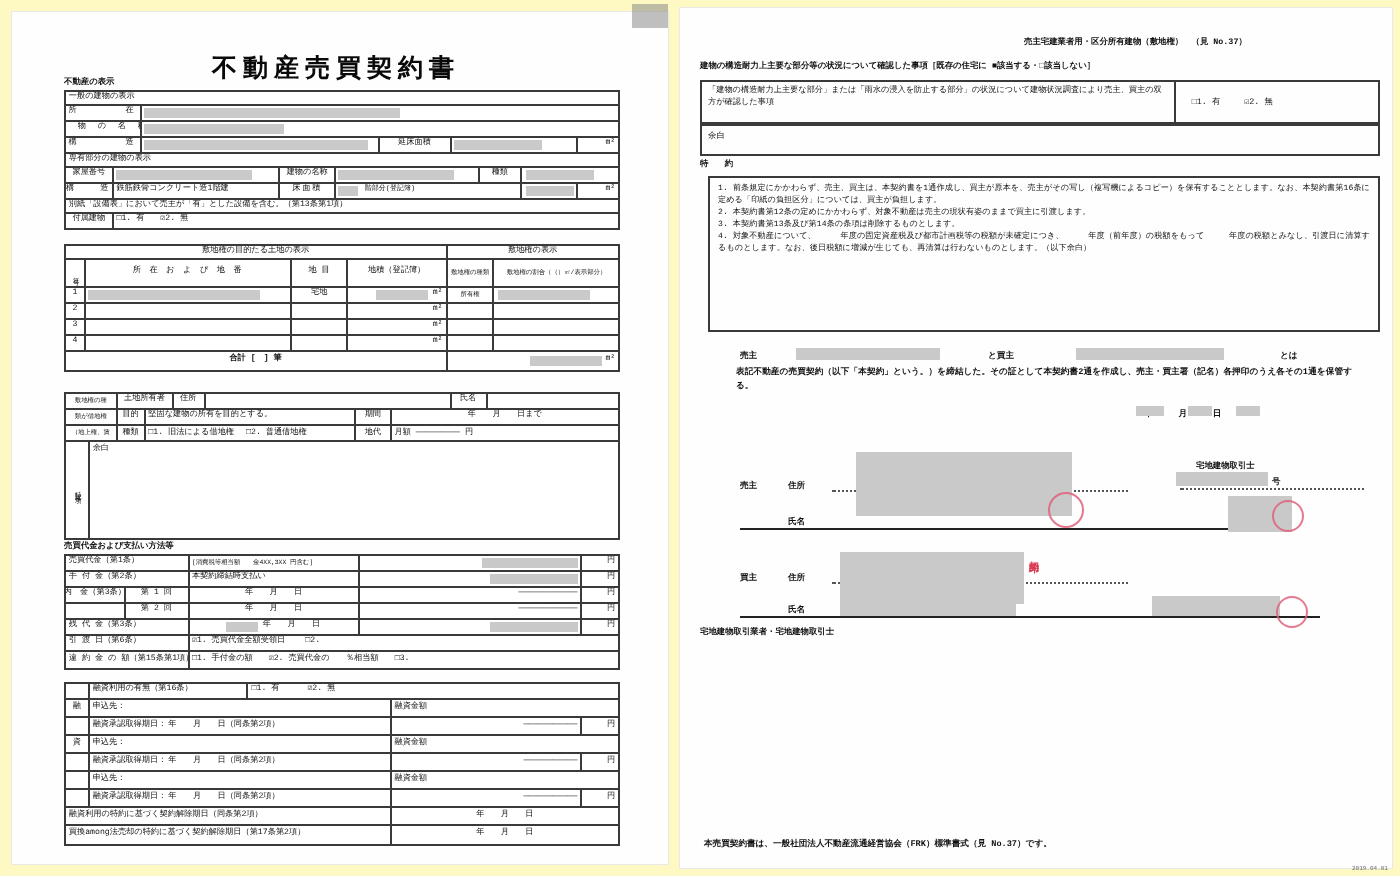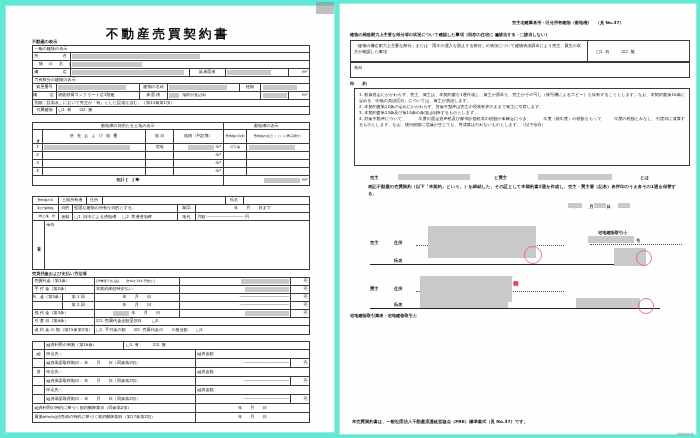--- a/index.html
+++ b/index.html
@@ -3,21 +3,21 @@
 <meta charset="utf-8">
 <style>
   html,body{margin:0;padding:0;}
   body{
     width:700px;height:438px;overflow:hidden;
     background:#ffffff;
     font-family:"DejaVu Sans","Liberation Sans",sans-serif;
     color:#111;
     position:relative;
   }
-  .page{position:absolute;inset:0;background:#5eead4;}
+  .page{position:absolute;inset:0;background:#fef9c3;font-family:Liberation Mono, monospace;}
   
   .sheet-left{position:absolute;left:6px;top:6px;width:328px;height:426px;background:#fefefe;box-shadow:0 0 0 0.5px #e8e8e8;}
   .sheet-right{position:absolute;left:340px;top:4px;width:356px;height:430px;background:#fefefe;box-shadow:0 0 0 0.5px #e8e8e8;}
 
   
   .left{position:absolute;left:0;top:0;width:336px;height:438px;}
   .doc-title{
     position:absolute;left:60px;top:26px;width:216px;
     text-align:center;font-size:12.5px;font-weight:bold;
     letter-spacing:3px;color:#0a0a0a;

